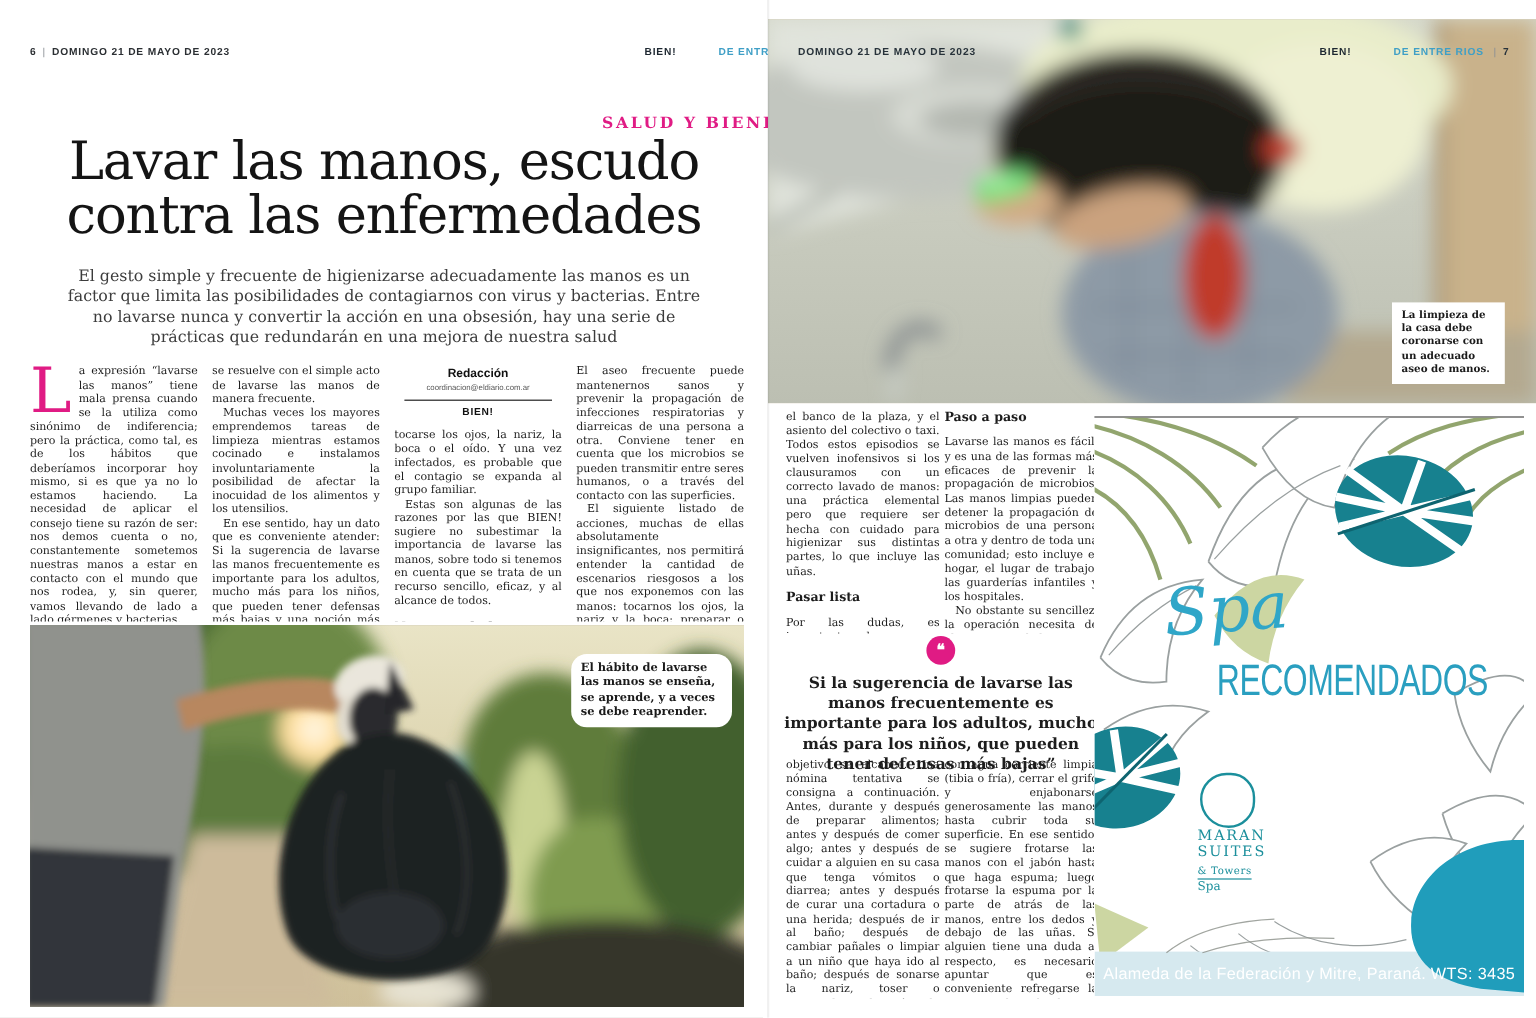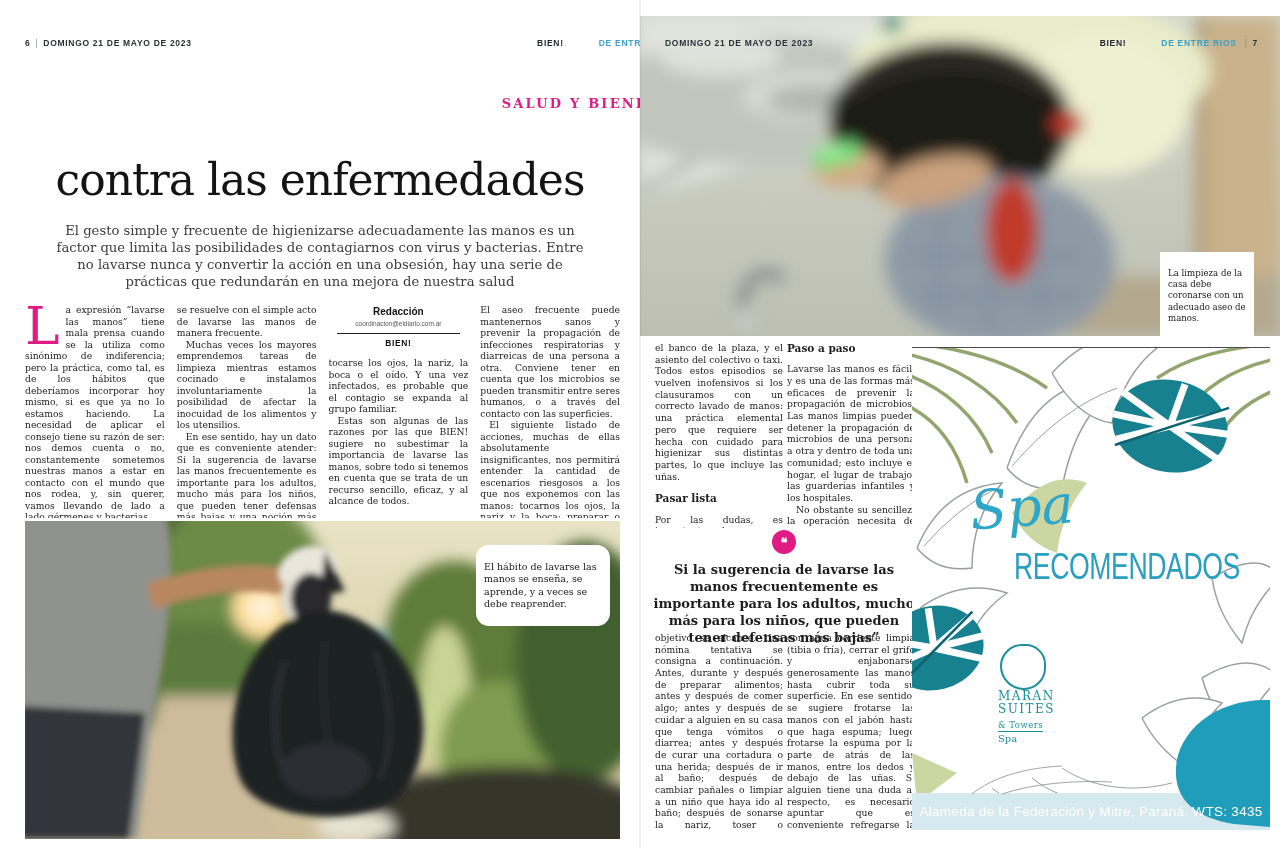--- a/index.html
+++ b/index.html
@@ -34,22 +34,22 @@
   .byline{ text-align:center;font-family:"Liberation Sans",sans-serif;margin:2px 8px 9px;}
   .byline .auth{font-weight:bold;font-size:10px;color:#111;}
   .byline .mail{font-size:6.5px;color:#555;margin-top:1px;}
   .byline .rule{border-top:1px solid #222;margin:5px 0 4px;}
   .byline .bbrand{font-weight:bold;font-size:8.5px;letter-spacing:.6px;color:#111;}
 
   .photo{position:absolute;overflow:hidden;background:#cfc9ae;}
   .photo svg{display:block;}
   .photo-left{left:25px;top:505px;width:595px;height:318px;}
   .photo-right{left:0;top:0;width:640px;height:320px;}
-  .caption{position:absolute;background:#fff;font-weight:normal;font-size:9.5px;line-height:1.3;
-           padding:16px 8px;color:#1a1a1a;}
+  .caption{position:absolute;background:#fff;font-weight:bold;font-size:9.5px;line-height:1.3;
+           padding:6px 8px;color:#1a1a1a;}
   .cap-left{right:10px;top:24px;width:118px;border-radius:13px;}
   .cap-right{right:26px;top:236px;width:78px;font-size:8.6px;}
 
   
   .rcol{position:absolute;width:128px;overflow:hidden;font-size:9.2px;line-height:1.27;text-align:justify;}
   .rcol p{margin:0;}
   .rcol p + p{text-indent:9px;}
   .quote{position:absolute;left:8px;top:514px;width:272px;text-align:center;}
   .qmark{width:24px;height:24px;border-radius:50%;background:#e01b84;color:#fff;margin:0 auto 8px;
          font-size:13px;line-height:25px;font-weight:bold;}
@@ -82,21 +82,21 @@
       <div>
         <span>6</span><span class="vbar">|</span><span>DOMINGO 21 DE MAYO DE 2023</span>
       </div>
       <div>
         <span class="brand-dark">BIEN!</span>
         <span class="brand-blue">DE ENTRE RIOS</span>
       </div>
     </div>
 
     <div class="kicker">SALUD Y BIENESTAR</div>
-    <h1 class="headline"><br><span>contra las enfermedades</span></h1>
+    <h1 class="headline"><span>Lavar las manos, escudo</span><br><span>contra las enfermedades</span></h1>
     <p class="deck">El gesto simple y frecuente de higienizarse adecuadamente las manos es un factor que limita las posibilidades de contagiarnos con virus y bacterias. Entre no lavarse nunca y convertir la acción en una obsesión, hay una serie de prácticas que redundarán en una mejora de nuestra salud</p>
 
     <div class="cols">
       <div class="col">
         <p><span class="dropcap">L</span><span>a expresión “lavarse las manos” tiene mala prensa cuando se la utiliza como sinónimo de indiferencia; pero la práctica, como tal, es de los hábitos que deberíamos incorporar hoy mismo, si es que ya no lo estamos haciendo. La necesidad de aplicar el consejo tiene su razón de ser: nos demos cuenta o no, constantemente sometemos nuestras manos a estar en contacto con el mundo que nos rodea, y, sin querer, vamos llevando de lado a lado gérmenes y bacterias.</span></p>
 
       </div>
       <div class="col">
         <p>se resuelve con el simple acto de lavarse las manos de manera frecuente.</p>
         <p>Muchas veces los mayores emprendemos tareas de limpieza mientras estamos cocinado e instalamos involuntariamente la posibilidad de afectar la inocuidad de los alimentos y los utensilios.</p>

